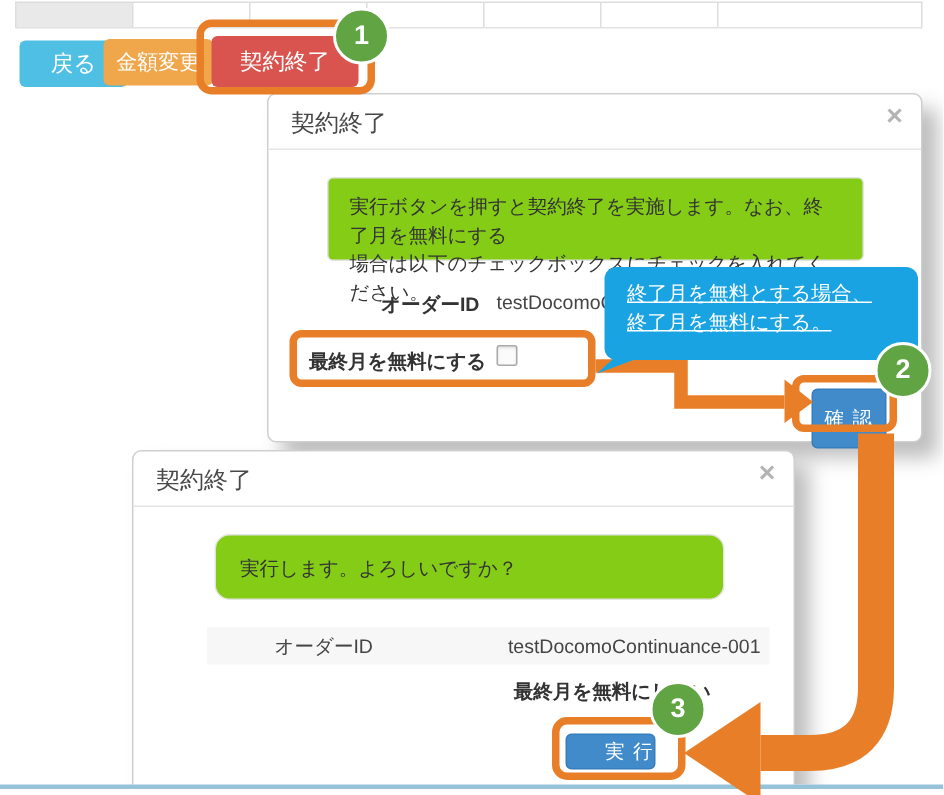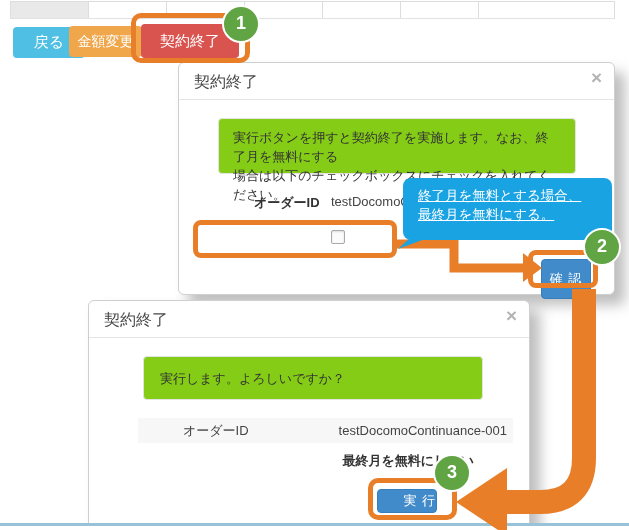--- a/index.html
+++ b/index.html
@@ -24,21 +24,21 @@
   .modal{position:absolute;background:#fff;border:1px solid #cfcfcf;border-radius:6px;
     box-shadow:10px 10px 13px rgba(110,110,110,.45);}
   .modal1{left:178px;top:62px;width:435px;height:231px;z-index:2;}
   .modal2{left:88px;top:300px;width:440px;height:240px;z-index:3;border-radius:6px 6px 0 0;}
   .modal-header{position:relative;height:36px;border-bottom:1px solid #e5e5e5;}
   .modal-title{position:absolute;left:15px;top:9px;font-size:16px;color:#484848;}
   .modal-close{position:absolute;right:12px;top:5px;font-size:19px;font-weight:bold;color:#b4b4b4;cursor:pointer;line-height:1;}
   .well{position:absolute;background:#84cc16;border:1px solid #e3e3e3;border-radius:4px;
     box-sizing:border-box;font-size:13px;color:#333;}
   .well1{left:39px;top:55px;width:358px;height:56px;padding:9px 14px;line-height:19px;}
-  .well2{left:54px;top:55px;width:340px;height:44px;padding:13px 16px;}
+  .well2{left:54px;top:55px;width:340px;height:44px;padding:13px 16px;border-radius:10px;}
   .m1-order-label{position:absolute;left:75px;top:131px;font-size:13px;font-weight:bold;}
   .m1-order-value{position:absolute;left:152px;top:131px;font-size:13px;color:#444;white-space:nowrap;}
   .m1-check-label{position:absolute;left:27px;top:169px;font-size:13px;font-weight:bold;}
   .checkbox{position:absolute;left:152px;top:167px;width:14px;height:14px;margin:0;
     -webkit-appearance:none;appearance:none;background:#fbfbfb;border:1px solid #a9a9a9;border-radius:2px;
     box-shadow:inset 0 1px 2px rgba(0,0,0,.12);}
   .btn-primary{position:absolute;background:#428bca;border:1px solid #357ebd;border-radius:4px;
     color:#fff;font-size:13px;letter-spacing:1px;cursor:pointer;font-family:inherit;padding:0;}
   .btn-confirm{left:362px;top:196px;width:50px;height:40px;}
   .btn-exec{left:288px;top:188px;width:60px;height:24px;text-align:right;}
@@ -92,20 +92,21 @@
     <div class="modal-header">
       <span class="modal-title">契約終了</span>
       <span class="modal-close">×</span>
     </div>
     <div class="well well1">
       <div>実行ボタンを押すと契約終了を実施します。なお、終了月を無料にする</div>
       <div>場合は以下のチェックボックスにチェックを入れてください。</div>
     </div>
     <span class="m1-order-label">オーダーID</span>
     <span class="m1-order-value">testDocomoContinuance-001</span>
+    <span class="m1-check-label">最終月を無料にする</span>
     <input type="checkbox" class="checkbox" style="">
     <button class="btn-primary btn-confirm">確 認</button>
   </div>
 
   <div class="modal modal2">
     <div class="modal-header">
       <span class="modal-title">契約終了</span>
       <span class="modal-close">×</span>
     </div>
     <div class="well well2">
@@ -130,21 +131,21 @@
     <polygon points="507,468 507,536 456,502" fill="#e87f28"></polygon>
   </svg>
 
   <div class="hl hl-btn"></div>
   <div class="hl hl-check"></div>
   <div class="hl hl-confirm"></div>
   <div class="hl hl-exec"></div>
 
   <div class="tooltip">
     <div>終了月を無料とする場合、</div>
-    <div>最終月を無料にする。</div>
+    <div>終了月を無料にする。</div>
   </div>
   <svg class="tooltip-tail" width="60" height="22" viewBox="0 0 60 22" xmlns="http://www.w3.org/2000/svg">
     <polygon points="26,1 58,1 4,21" fill="#1aa3e3"></polygon>
   </svg>
 
   <div class="badge badge1">1</div>
   <div class="badge badge2">2</div>
   <div class="badge badge3">3</div>
 
 </div>

